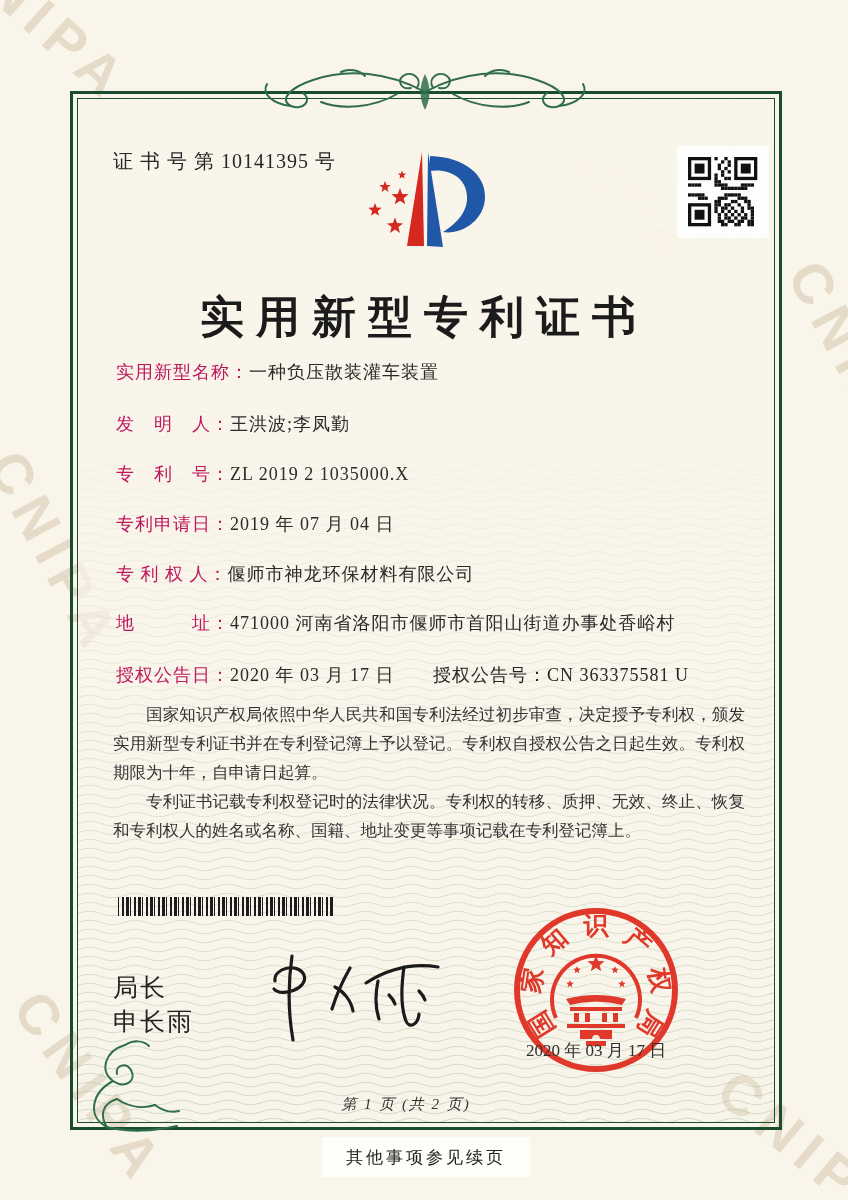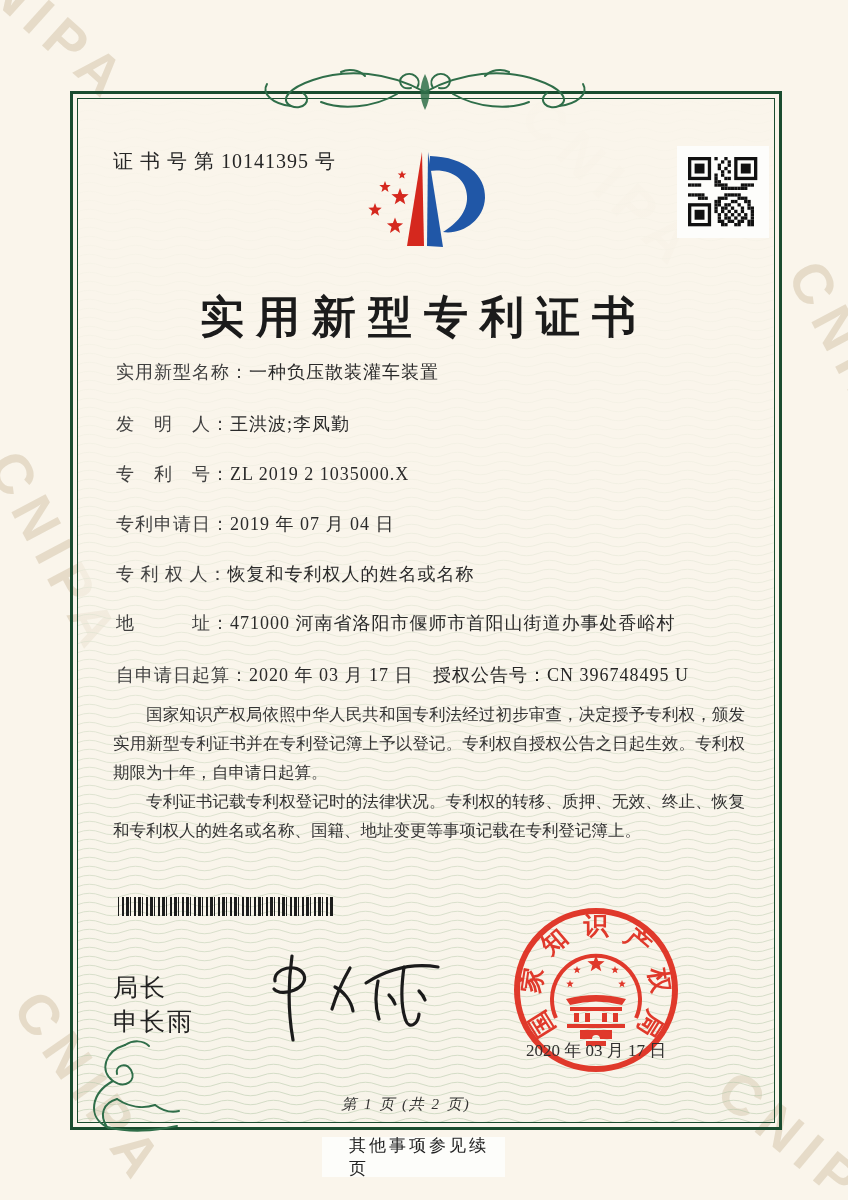--- a/index.html
+++ b/index.html
@@ -28,33 +28,33 @@
     background:linear-gradient(180deg, rgba(250,245,235,0.97) 0%, rgba(250,245,235,0.85) 35%, rgba(248,245,235,0.35) 70%, rgba(233,238,224,0.15) 100%);
   }
   .abs{ position:absolute; z-index:3; }
   .cert-no{ left:113px; top:148px; font-size:20px; letter-spacing:1px; }
   .title{
     left:0; right:0; top:252px; text-align:center;
     font-size:44px; font-weight:bold; letter-spacing:12px; color:#1b1b1b;margin-top:36px;
   }
   .qr{ left:677px; top:146px; width:92px; height:92px; background:#fdfdfb; }
   .field{ left:116px; top:0; font-size:18px; letter-spacing:1px; white-space:nowrap; }
-  .field .lab{ color:#404040; }
+  .field .lab{ color:#be185d; }
   .field .val{ color:#2a2a2a; }
   .grant-no{ left:433px; font-size:18px; letter-spacing:1px; white-space:nowrap; }
   .paras{
     left:113px; top:700px; width:632px; font-size:16.5px; line-height:29px;
     color:#333; text-align:justify;
   }
   .paras p{ margin:0; text-indent:2em; }
   .sig-line{ left:113px; font-size:25px; font-family:"Liberation Sans","DejaVu Sans",sans-serif; color:#222; letter-spacing:2px; }
   .page-ind{ left:70px; top:1095px; width:672px; text-align:center; font-size:15px; letter-spacing:2px; color:#333;font-style:italic; }
   .foot-note-box{
-    left:322px; top:1137px; width:156px; height:40px; background:#fdfdfa;
-    display:flex; align-items:center; justify-content:center; z-index:3;padding-left:27px;
+    left:322px; top:1137px; width:208px; height:40px; background:#fdfdfa;
+    display:flex; align-items:center; justify-content:center; z-index:3;
   }
   .foot-note-box span{ font-size:17px; letter-spacing:3px; color:#222; }
   svg{ display:block; }
 </style>
 </head>
 <body>
 
 <div class="page">
 
   <div class="wm" style="left:-70px; top:-15px; transform:rotate(42deg);">CNIPA</div>
@@ -251,30 +251,30 @@
   <div class="abs field" style="top:412px;">
     <span class="lab">发　明　人：</span><span class="val">王洪波;李凤勤</span>
   </div>
   <div class="abs field" style="top:462px;">
     <span class="lab">专　利　号：</span><span class="val">ZL 2019 2 1035000.X</span>
   </div>
   <div class="abs field" style="top:512px;">
     <span class="lab">专利申请日：</span><span class="val">2019 年 07 月 04 日</span>
   </div>
   <div class="abs field" style="top:562px;">
-    <span class="lab">专 利 权 人：</span><span class="val">恢复和专利权人的姓名或名称</span>
+    <span class="lab">专 利 权 人：</span><span class="val">偃师市神龙环保材料有限公司</span>
   </div>
   <div class="abs field" style="top:611px;">
     <span class="lab">地　　　址：</span><span class="val">471000  河南省洛阳市偃师市首阳山街道办事处香峪村</span>
   </div>
   <div class="abs field" style="top:663px;">
-    <span class="lab">自申请日起算：</span><span class="val">2020 年 03 月 17 日</span>
+    <span class="lab">授权公告日：</span><span class="val">2020 年 03 月 17 日</span>
   </div>
   <div class="abs grant-no" style="top:663px;">
-    <span class="lab">授权公告号：</span><span class="val">CN 396748495 U</span>
+    <span class="lab">授权公告号：</span><span class="val">CN 363375581 U</span>
   </div>
 
   <div class="abs paras">
     <p>国家知识产权局依照中华人民共和国专利法经过初步审查，决定授予专利权，颁发实用新型专利证书并在专利登记簿上予以登记。专利权自授权公告之日起生效。专利权期限为十年，自申请日起算。</p>
     <p>专利证书记载专利权登记时的法律状况。专利权的转移、质押、无效、终止、恢复和专利权人的姓名或名称、国籍、地址变更等事项记载在专利登记簿上。</p>
   </div>
 
   <svg class="abs" style="left:118px; top:897px;" width="218" height="19" viewBox="0 0 218 19">
     <g id="barcode-bars" fill="#1c1c1c">
         <rect x="0" y="0" width="1" height="19"></rect>

